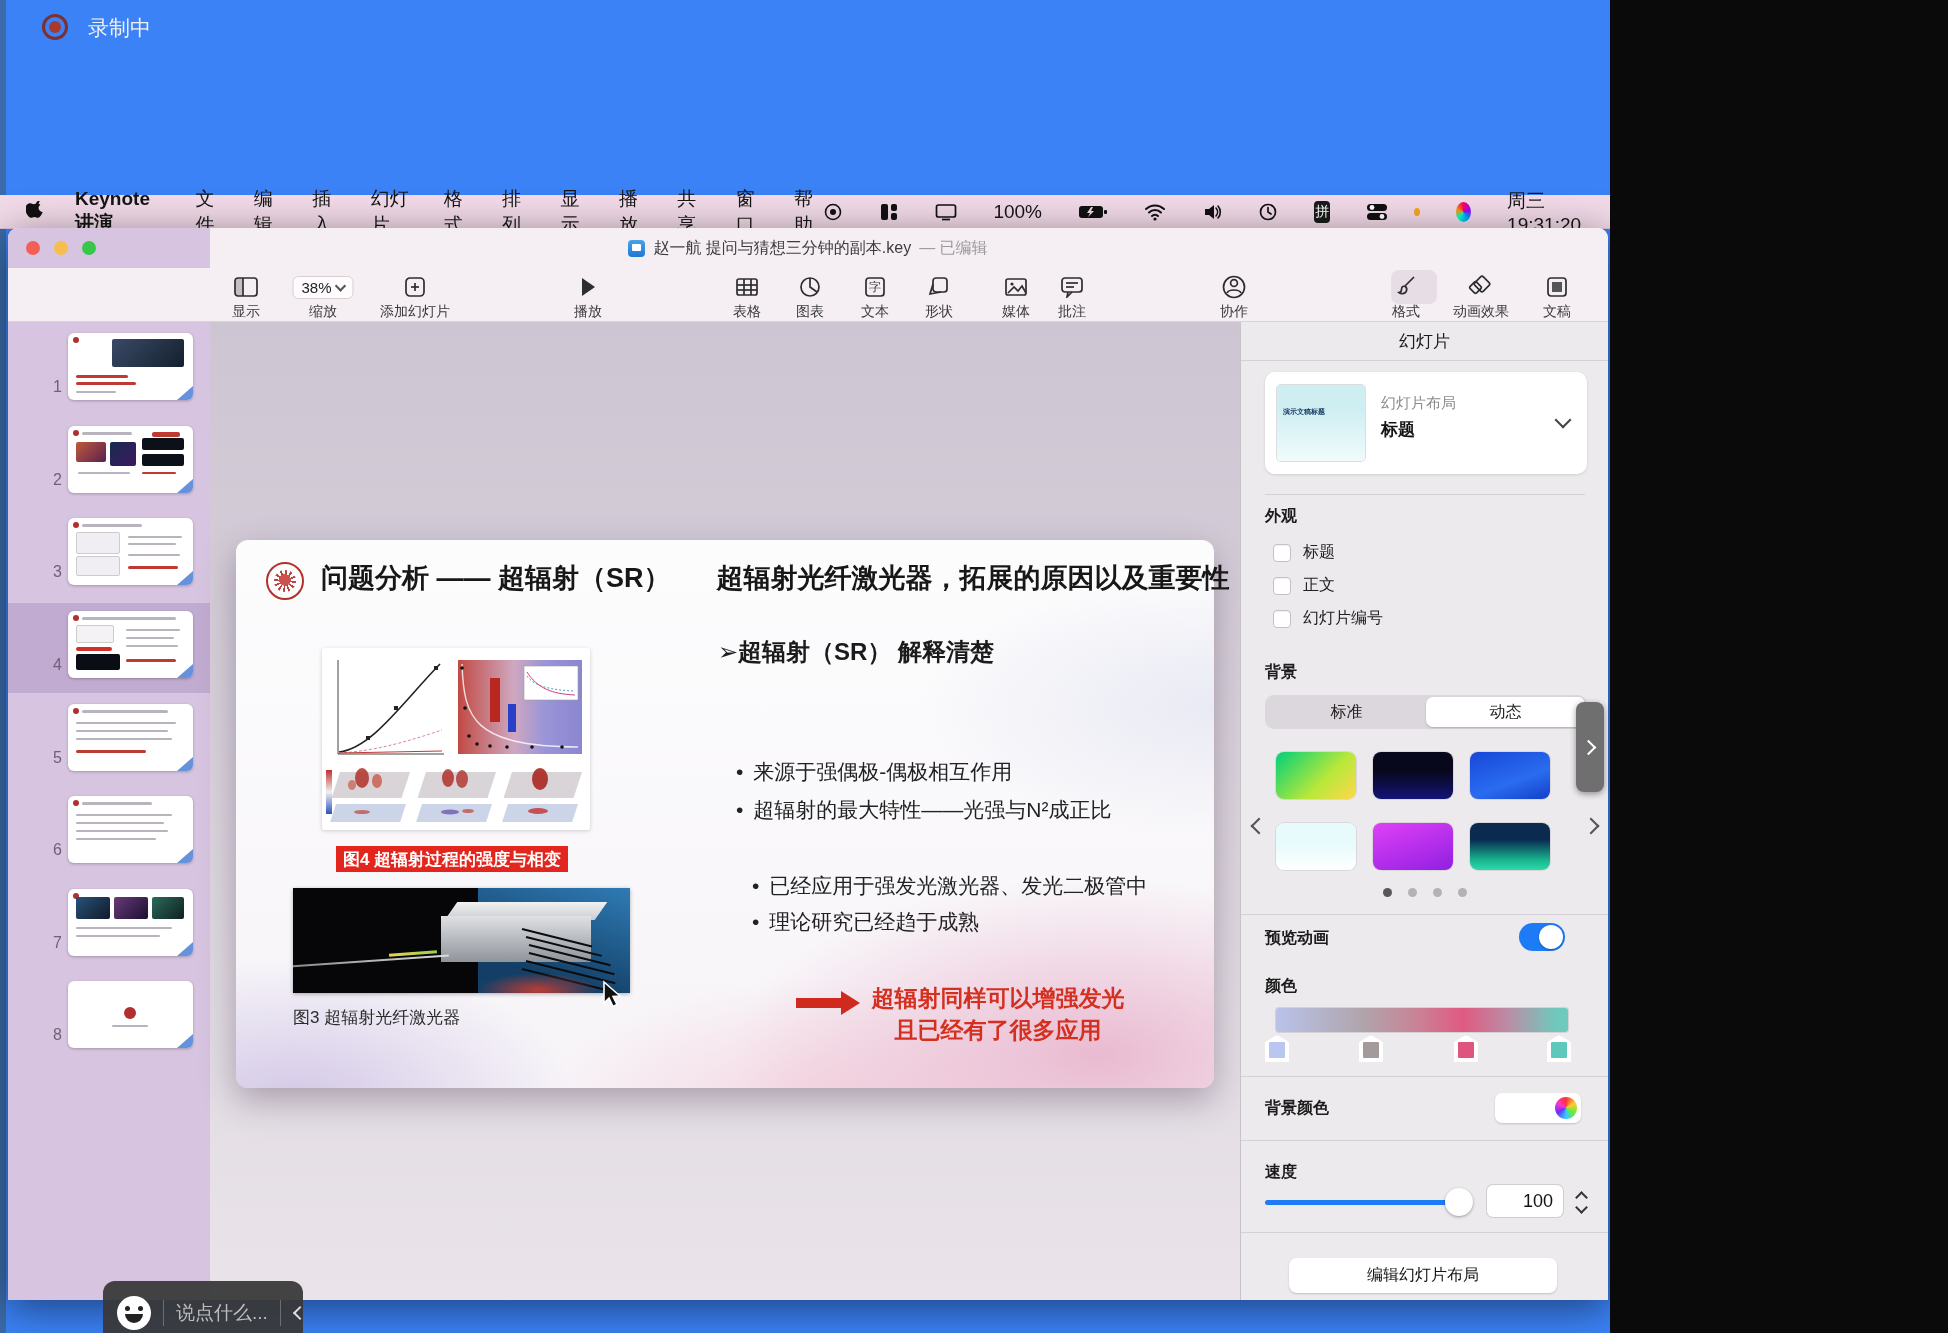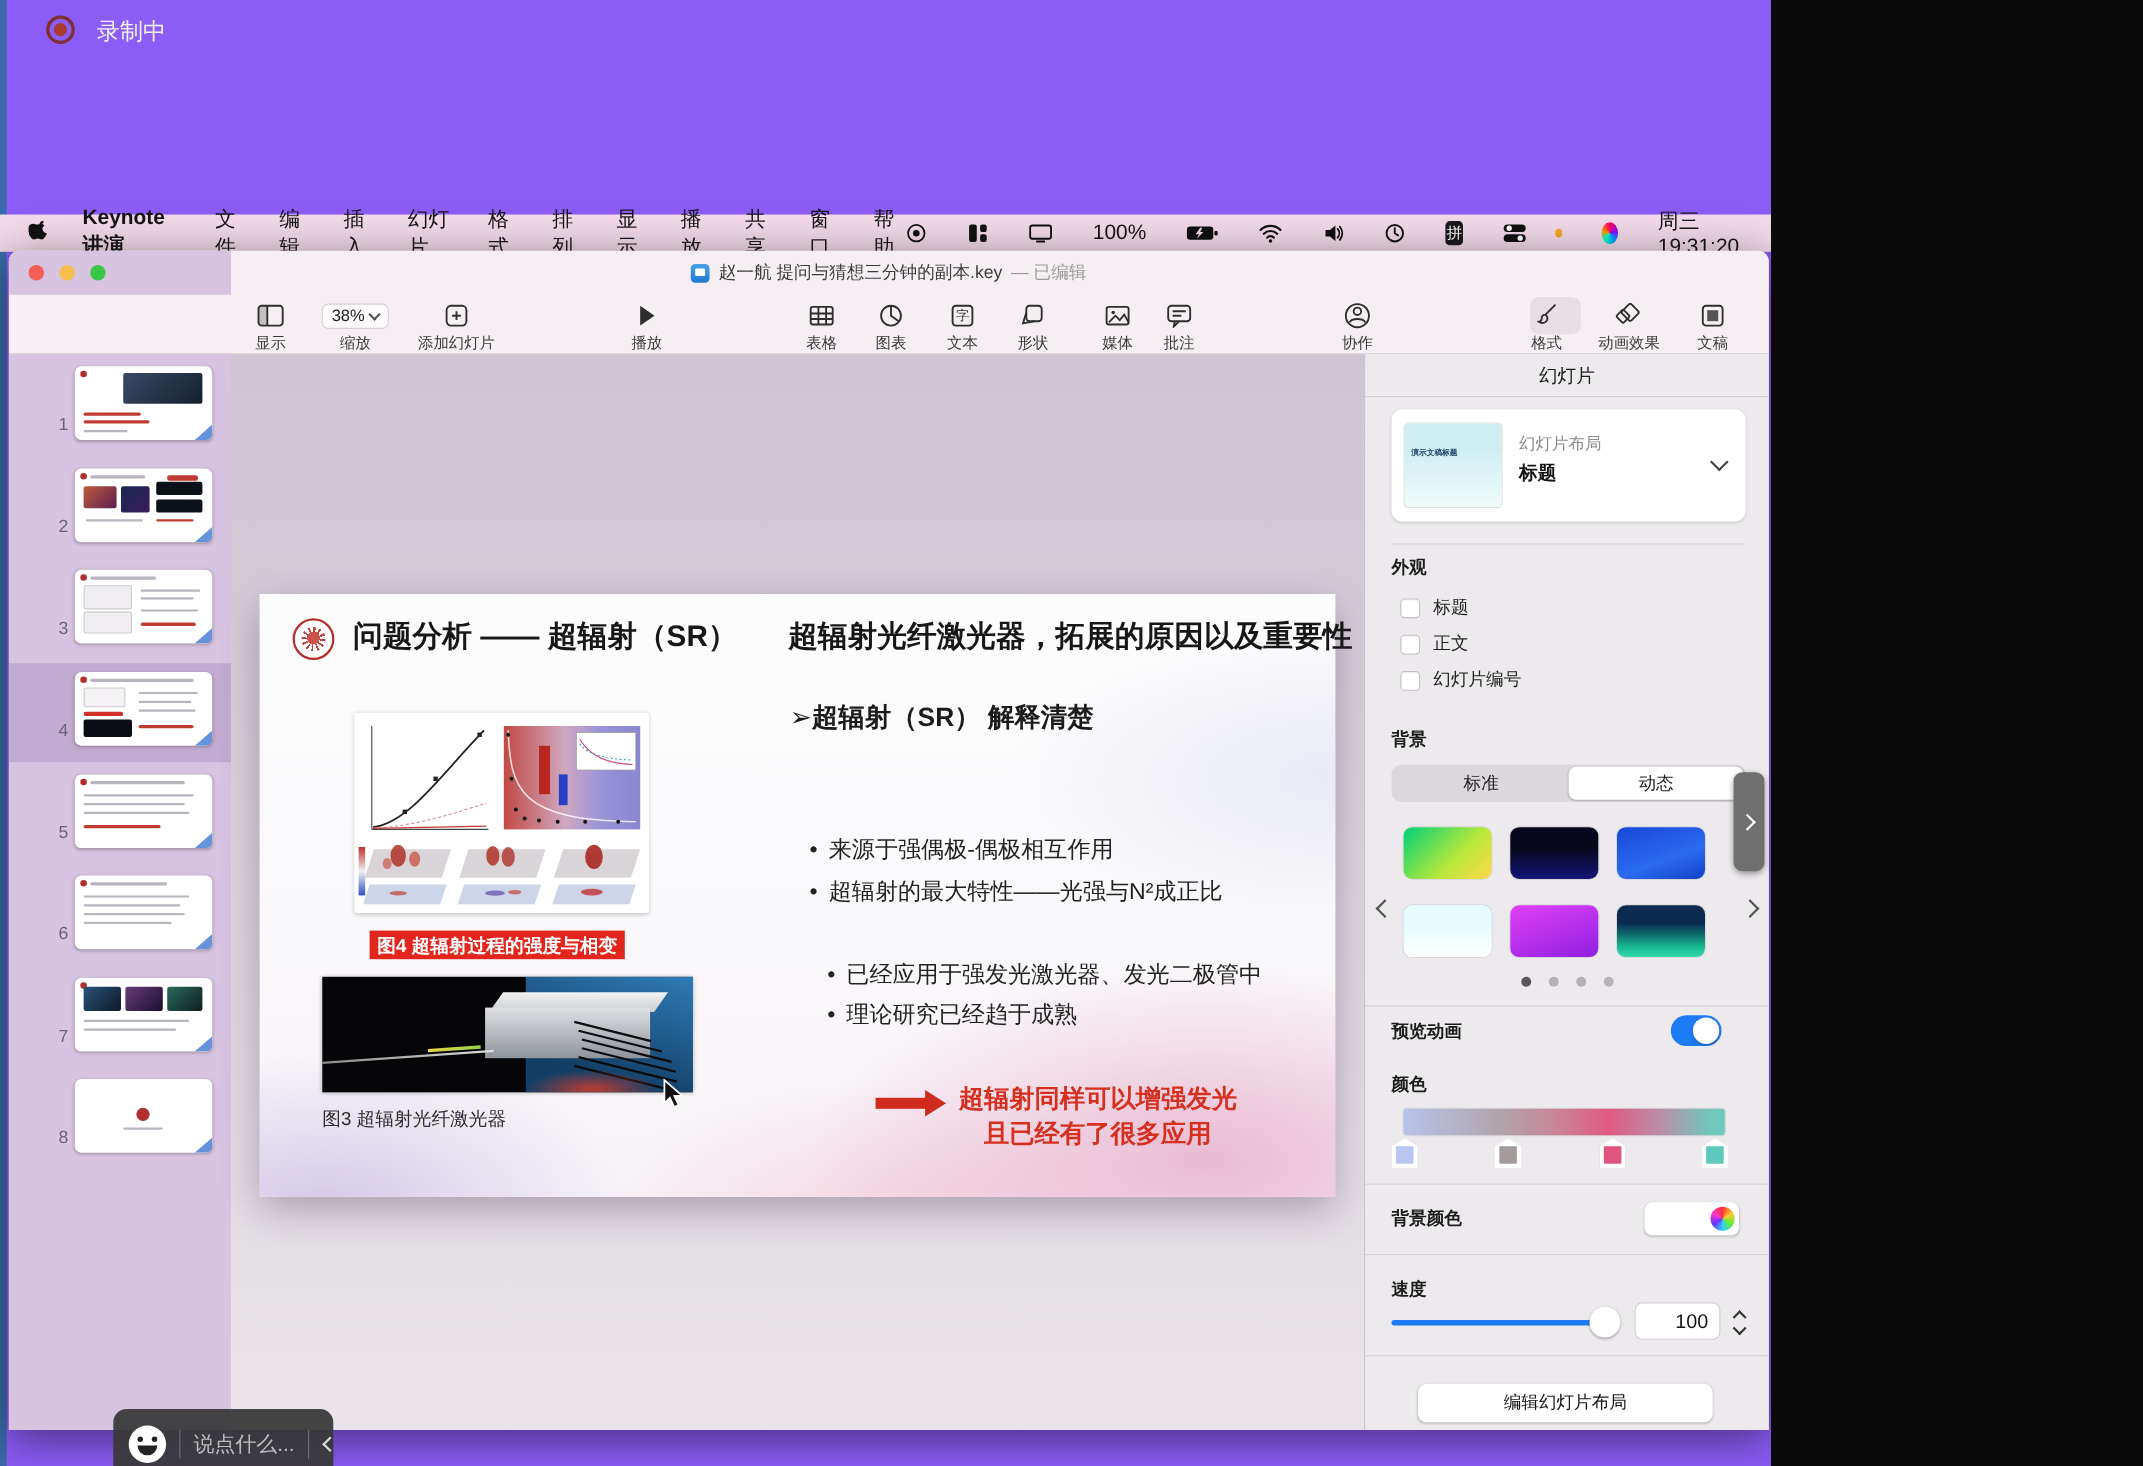--- a/index.html
+++ b/index.html
@@ -1,20 +1,20 @@
 <!DOCTYPE html>
 <html><head>
 <meta charset="utf-8">
 <style>
   html,body{margin:0;padding:0;background:#000;}
   *{box-sizing:border-box;font-family:"Liberation Sans","DejaVu Sans",sans-serif;}
   #app{position:relative;width:1948px;height:1333px;overflow:hidden;background:#0b0b0b;}
 
   
-  .share{position:absolute;left:0;top:0;width:1610px;height:1333px;background:#8b5cf6;overflow:hidden;}
+  .share{position:absolute;left:0;top:0;width:1610px;height:1333px;background:#3b82f6;overflow:hidden;}
   .left-strip{position:absolute;left:0;top:0;width:6px;height:1333px;background:#3a6cab;}
   .rec-bar{position:absolute;left:0;top:0;width:100%;height:60px;}
   .rec-dot{position:absolute;left:42px;top:14px;width:26px;height:26px;border-radius:50%;border:3px solid #7e2f2f;background:transparent;}
   .rec-dot i{position:absolute;left:4px;top:4px;width:12px;height:12px;border-radius:50%;background:#a83a32;display:block;}
   .rec-label{position:absolute;left:88px;top:14px;font-size:21px;color:#f0f0f0;}
 
   
   .menubar{position:absolute;left:0;top:195px;width:1610px;height:34px;background:#f2dae8;display:flex;align-items:center;border-bottom:1px solid #e2c6d6;}
   .menubar-left{display:flex;align-items:center;gap:29px;padding-left:26px;font-size:19px;color:#151515;}
   .menubar-left .app{font-weight:700;}
@@ -51,21 +51,21 @@
   .thumb{position:absolute;left:60px;width:125px;height:67px;background:#fff;border-radius:6px;box-shadow:0 1px 3px rgba(0,0,0,.25);overflow:hidden;}
   .tnum{position:absolute;left:34px;width:20px;text-align:right;font-size:16px;color:#6e6277;}
   .corner{position:absolute;right:0;bottom:0;width:0;height:0;border-style:solid;border-width:0 0 14px 16px;border-color:transparent transparent #4a7fd4 transparent;opacity:.85;}
   .tseal{position:absolute;left:5px;top:4px;width:6px;height:6px;border-radius:50%;background:#b03030;}
   .tline{position:absolute;height:3px;border-radius:2px;background:#b9b3be;}
   .tline.red{background:#c03a34;}
   .timg{position:absolute;background:linear-gradient(135deg,#3a4a66,#14202e);border-radius:2px;}
 
   
   .canvas{position:absolute;left:202px;top:94px;width:1030px;height:978px;background:linear-gradient(180deg,#cdc5d2 0%,#d9d2db 45%,#eae4ea 100%);}
-  .slide{position:absolute;left:26px;top:218px;width:978px;height:548px;border-radius:0;box-shadow:0 12px 34px rgba(60,40,70,.35);
+  .slide{position:absolute;left:26px;top:218px;width:978px;height:548px;border-radius:12px;box-shadow:0 12px 34px rgba(60,40,70,.35);
     background:
       radial-gradient(60% 52% at 88% 94%, rgba(222,138,176,.55), transparent 62%),
       radial-gradient(46% 42% at 6% 102%, rgba(168,148,210,.45), transparent 62%),
       radial-gradient(40% 36% at 58% 104%, rgba(240,168,190,.38), transparent 66%),
       radial-gradient(50% 40% at 100% 30%, rgba(200,205,230,.35), transparent 60%),
       linear-gradient(#fcfcfd,#f7f4f8);}
   .seal{position:absolute;left:30px;top:22px;width:38px;height:38px;border-radius:50%;border:2px solid #b4302c;display:flex;align-items:center;justify-content:center;}
   .seal i{width:22px;height:22px;border-radius:50%;background:radial-gradient(circle at 50% 45%, #c8403a 0 35%, transparent 36%),repeating-conic-gradient(#b4302c 0 12deg, transparent 12deg 30deg);display:block;opacity:.9;}
   .stitle{position:absolute;left:85px;top:20px;width:870px;font-size:27px;font-weight:700;color:#171717;display:flex;gap:46px;white-space:nowrap;}
   .sheading{position:absolute;left:482px;top:96px;font-size:24px;font-weight:700;color:#1b1b1b;}

